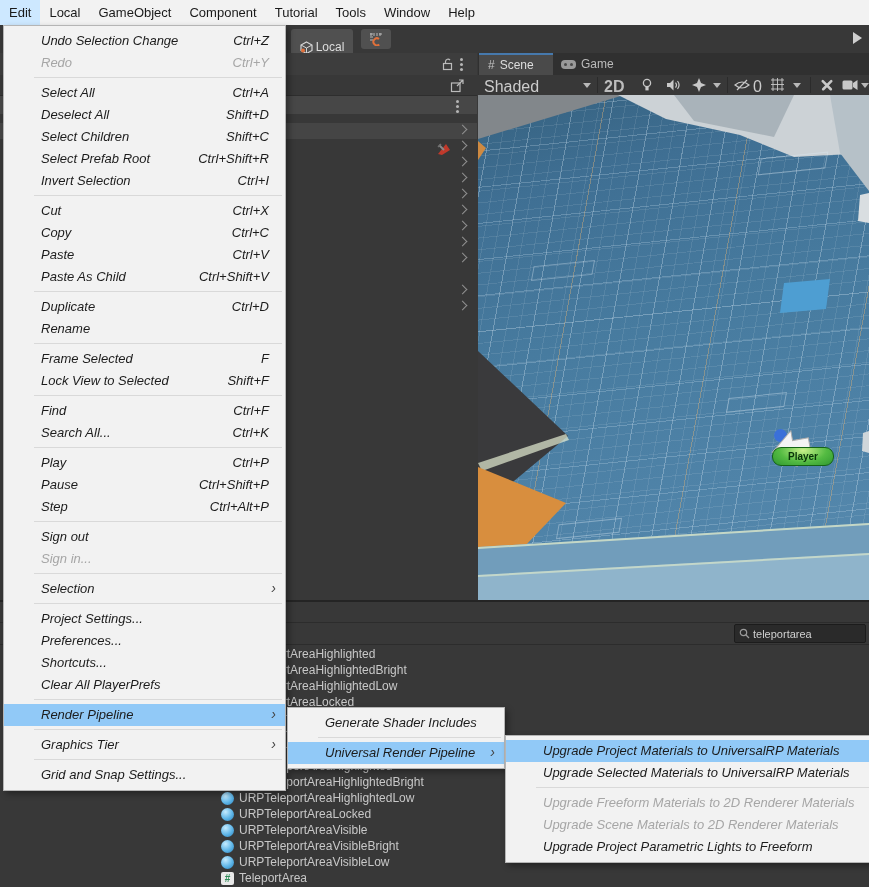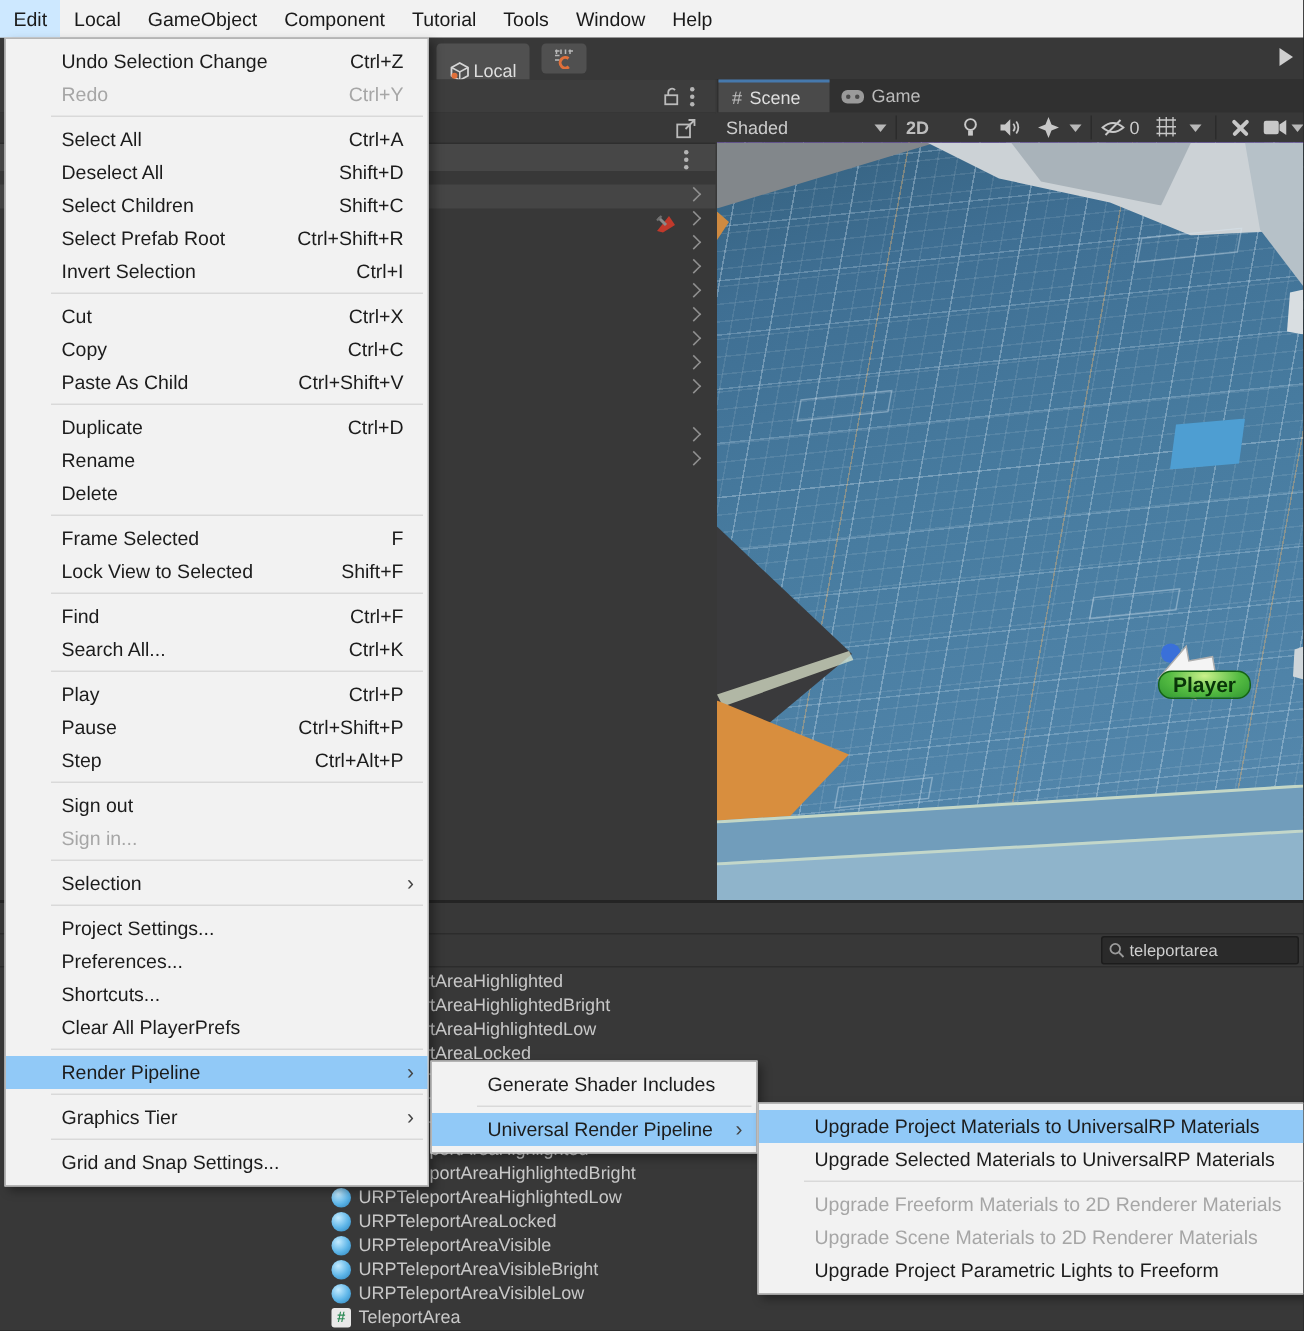--- a/index.html
+++ b/index.html
@@ -26,60 +26,60 @@
          box-shadow:0 5px 0 #b5b5b5,0 10px 0 #b5b5b5;}
 
   
   #scenepanel{left:478px;top:53px;width:391px;height:547px;background:#303030;}
   #tab-scene{position:absolute;left:1px;top:0;width:74px;height:22px;background:#4a4a4a;
              border-top:2px solid #4679ad;box-sizing:border-box;color:#dddddd;font-size:12px;
              display:flex;align-items:center;gap:5px;padding-left:9px;}
   #tab-game{position:absolute;left:77px;top:0;width:72px;height:22px;color:#bbbbbb;font-size:12px;
             display:flex;align-items:center;gap:5px;padding-left:6px;}
   #scenetoolbar{position:absolute;left:0;top:22px;width:391px;height:20px;background:#383838;
-                border-bottom:1px solid #d946ef;color:#cccccc;font-size:12px;}
+                border-bottom:1px solid #d946ef;color:#cccccc;font-size:16px;}
   .tsep{position:absolute;top:2px;width:1px;height:16px;background:#2b2b2b;}
   .darr{display:inline-block;width:0;height:0;border-left:4px solid transparent;
         border-right:4px solid transparent;border-top:5px solid #b8b8b8;}
   #viewport{position:absolute;left:0;top:42px;width:391px;height:505px;overflow:hidden;
             background:linear-gradient(165deg,#35617f 0%,#3f6f93 18%,#477b9f 45%,#4f83a8 75%,#5a8cb0 100%);}
   #vgrid{position:absolute;left:-18%;top:-20%;width:150%;height:150%;
      background-image:
        repeating-linear-gradient(to top, rgba(205,225,240,.26) 0 1px, transparent 1px 37px),
        repeating-linear-gradient(to right, rgba(205,225,240,.26) 0 1px, transparent 1px 39px),
        repeating-linear-gradient(to top, rgba(255,255,255,.09) 0 1px, transparent 1px 12px),
        repeating-linear-gradient(to right, rgba(255,255,255,.09) 0 1px, transparent 1px 13px),
        repeating-linear-gradient(to right, rgba(226,178,116,.40) 0 1px, transparent 1px 148px);
      transform:skewX(-16deg) rotate(-6deg);}
   .shape{position:absolute;inset:0;}
   .mk{position:absolute;border:1px solid rgba(220,235,245,.38);transform:skewX(-16deg) rotate(-6deg);}
   #gizmo{position:absolute;left:288px;top:330px;width:80px;height:56px;}
   #pill{position:absolute;left:6px;top:22px;width:60px;height:17px;border-radius:9px;
         background:radial-gradient(ellipse at 50% 15%,#c9f18b 0%,#54bb42 55%,#2f9730 100%);
-        border:1px solid #156315;color:#093509;font-size:14px;font-weight:bold;
-        display:flex;align-items:flex-start;justify-content:center;}
+        border:1px solid #156315;color:#093509;font-size:10px;font-weight:bold;
+        display:flex;align-items:center;justify-content:center;}
 
   
   #project{left:0;top:600px;width:869px;height:287px;background:#383838;border-top:2px solid #242424;}
   #proj-toolbar{position:absolute;left:0;top:0;width:869px;height:20px;background:#383838;border-bottom:1px solid #2c2c2c;}
   #searchbox{position:absolute;right:3px;top:22px;width:130px;height:17px;background:#2a2a2a;
              border:1px solid #1c1c1c;border-radius:2px;display:flex;align-items:center;}
   #searchbox input{background:transparent;border:none;outline:none;color:#cfcfcf;font-size:11px;
                    width:105px;padding:0 0 0 3px;font-family:"Liberation Sans",sans-serif;}
   #proj-sep{position:absolute;left:0;top:42px;width:869px;height:1px;background:#2c2c2c;}
   .prow{position:absolute;height:16px;display:flex;align-items:center;color:#c8c8c8;font-size:12px;white-space:nowrap;}
   .mat-ic{width:13px;height:13px;border-radius:50%;
           background:radial-gradient(circle at 35% 30%,#c4ebff 0%,#5db5e8 55%,#2a7fb8 100%);}
   .scr-ic{width:13px;height:13px;background:#e9e9e9;border-radius:2px;color:#2e8b57;
           font-size:10px;font-weight:bold;display:flex;align-items:center;justify-content:center;}
 
   
   .wmenu{position:absolute;background:#f2f2f2;border:1px solid #b5b5b5;box-sizing:border-box;
          padding:4px 0;box-shadow:3px 3px 6px rgba(0,0,0,.35);}
-  .mitem{position:relative;height:22px;font-size:13px;color:#1c1c1c;cursor:default;}
+  .mitem{position:relative;height:22px;font-size:13px;color:#1c1c1c;cursor:default;font-style:italic;}
   .mitem .lbl{position:absolute;left:37px;top:3px;}
   .mitem .sc{position:absolute;right:16px;top:3px;}
   .mitem .sarr{position:absolute;right:9px;top:2px;font-size:14px;color:#444444;}
   .mitem.hl{background:#91c9f7;}
   .mitem.disabled{color:#a6a6a6;}
   .mitem.disabled .sc{color:#a6a6a6;}
   .msep{height:1px;background:#d9d9d9;margin:3px 3px 4px 30px;}
 </style>
 </head>
 <body>
@@ -336,33 +336,34 @@
       <div class="msep"></div>
       <div class="mitem">
         <span class="lbl">Cut</span>
         <span class="sc">Ctrl+X</span>
       </div>
       <div class="mitem">
         <span class="lbl">Copy</span>
         <span class="sc">Ctrl+C</span>
       </div>
       <div class="mitem">
+        <span class="lbl">Paste</span>
+        <span class="sc">Ctrl+V</span>
+      </div>
+      <div class="mitem">
         <span class="lbl">Paste As Child</span>
         <span class="sc">Ctrl+Shift+V</span>
       </div>
       <div class="msep"></div>
       <div class="mitem">
         <span class="lbl">Duplicate</span>
         <span class="sc">Ctrl+D</span>
       </div>
       <div class="mitem">
         <span class="lbl">Rename</span>
-      </div>
-      <div class="mitem">
-        <span class="lbl">Delete</span>
       </div>
       <div class="msep"></div>
       <div class="mitem">
         <span class="lbl">Frame Selected</span>
         <span class="sc">F</span>
       </div>
       <div class="mitem">
         <span class="lbl">Lock View to Selected</span>
         <span class="sc">Shift+F</span>
       </div>

